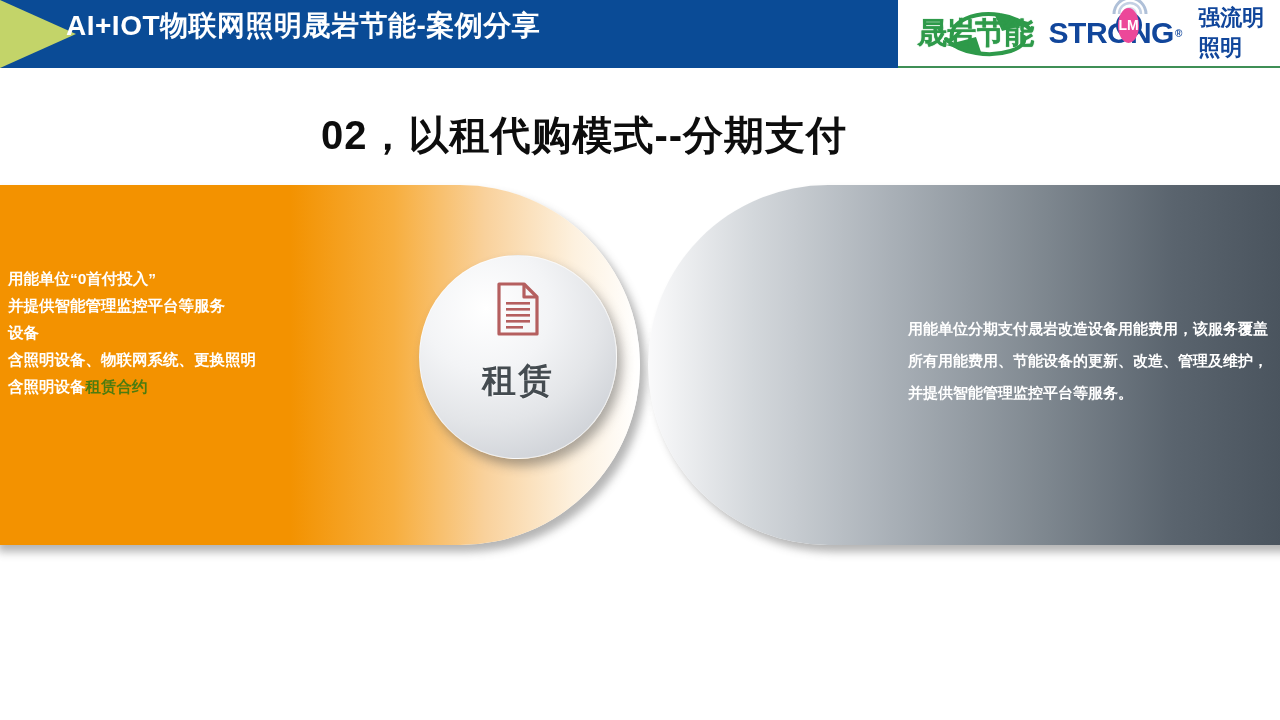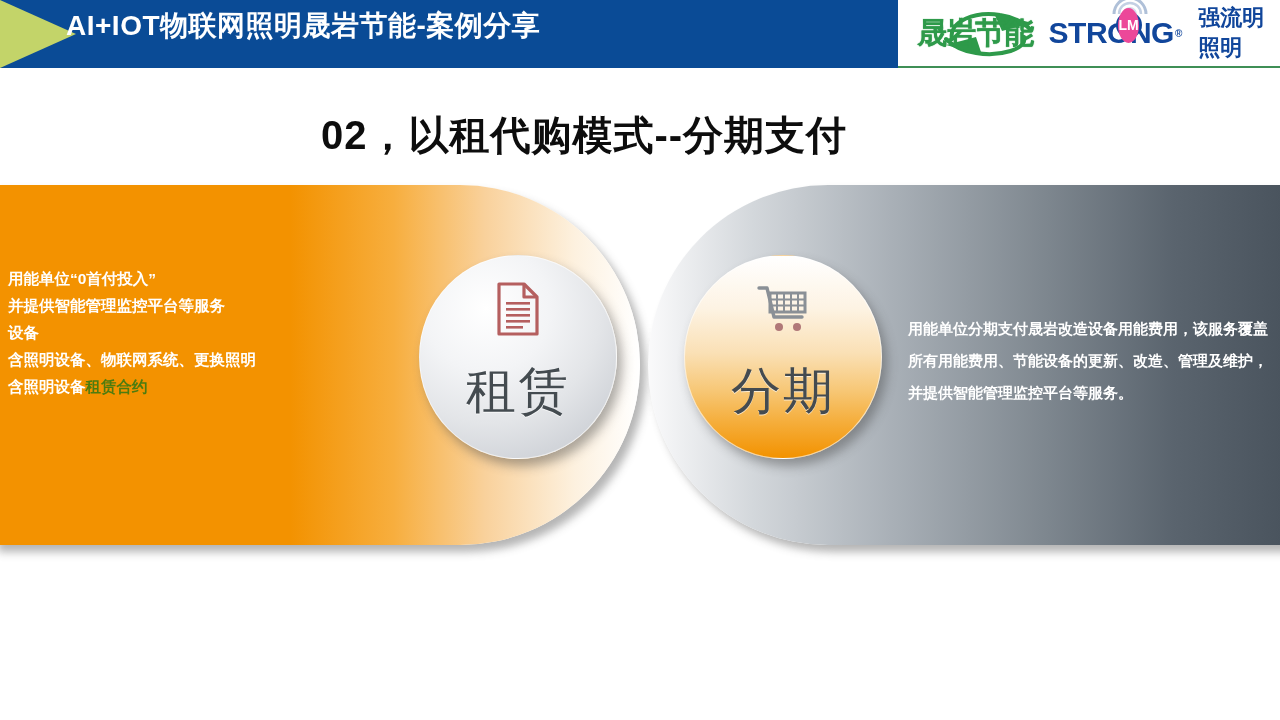--- a/index.html
+++ b/index.html
@@ -152,21 +152,21 @@
   }
   .circle-right{
     left:684px;top:70px;
     background:
       linear-gradient(180deg,#FFFFFF 0%,#FDF3E3 26%,#FAE0B5 48%,#F7C878 66%,#F5AE3C 82%,#F39200 100%);
     border:1px solid rgba(255,255,255,0.6);
   }
   .circle-icon{margin-top:22px;height:62px;display:flex;align-items:center;}
   .circle-label{
     margin-top:18px;
-    font-size:50px;font-weight:normal;
+    font-size:34px;font-weight:bold;
     color:#444B50;
     letter-spacing:2px;
     text-shadow:0 1px 0 rgba(255,255,255,0.65);
   }
 </style>
 </head>
 <body>
 
 <div class="header">
   <div class="header-band"></div>
@@ -224,33 +224,16 @@
         <rect x="10" y="20" width="24" height="2.6" fill="#B55F5F"></rect>
         <rect x="10" y="26" width="24" height="2.6" fill="#B55F5F"></rect>
         <rect x="10" y="32" width="24" height="2.6" fill="#B55F5F"></rect>
         <rect x="10" y="38" width="24" height="2.6" fill="#B55F5F"></rect>
         <rect x="10" y="44" width="17" height="2.6" fill="#B55F5F"></rect>
       </svg>
     </span>
     <span class="circle-label">租赁</span>
   </div>
 
-  <div class="circle circle-right">
-    <span class="circle-icon">
-      <svg width="54" height="50" viewBox="0 0 54 50">
-        <path d="M3 4 H11 L18 33 H46" fill="none" stroke="#8A9096" stroke-width="3.4" stroke-linecap="round" stroke-linejoin="round"></path>
-        <rect x="14" y="9" width="35" height="19" fill="none" stroke="#8A9096" stroke-width="3"></rect>
-        <line x1="14" y1="15.5" x2="49" y2="15.5" stroke="#8A9096" stroke-width="2"></line>
-        <line x1="14" y1="21.5" x2="49" y2="21.5" stroke="#8A9096" stroke-width="2"></line>
-        <line x1="21" y1="9" x2="21" y2="28" stroke="#8A9096" stroke-width="2"></line>
-        <line x1="28" y1="9" x2="28" y2="28" stroke="#8A9096" stroke-width="2"></line>
-        <line x1="35" y1="9" x2="35" y2="28" stroke="#8A9096" stroke-width="2"></line>
-        <line x1="42" y1="9" x2="42" y2="28" stroke="#8A9096" stroke-width="2"></line>
-        <circle cx="23" cy="43" r="4" fill="#B07878"></circle>
-        <circle cx="41" cy="43" r="4" fill="#B07878"></circle>
-      </svg>
-    </span>
-    <span class="circle-label">分期</span>
-  </div>
 
   <div class="right-text">用能单位分期支付晟岩改造设备用能费用，该服务覆盖所有用能费用、节能设备的更新、改造、管理及维护，并提供智能管理监控平台等服务。</div>
 
 </div>
 
 </body></html>

